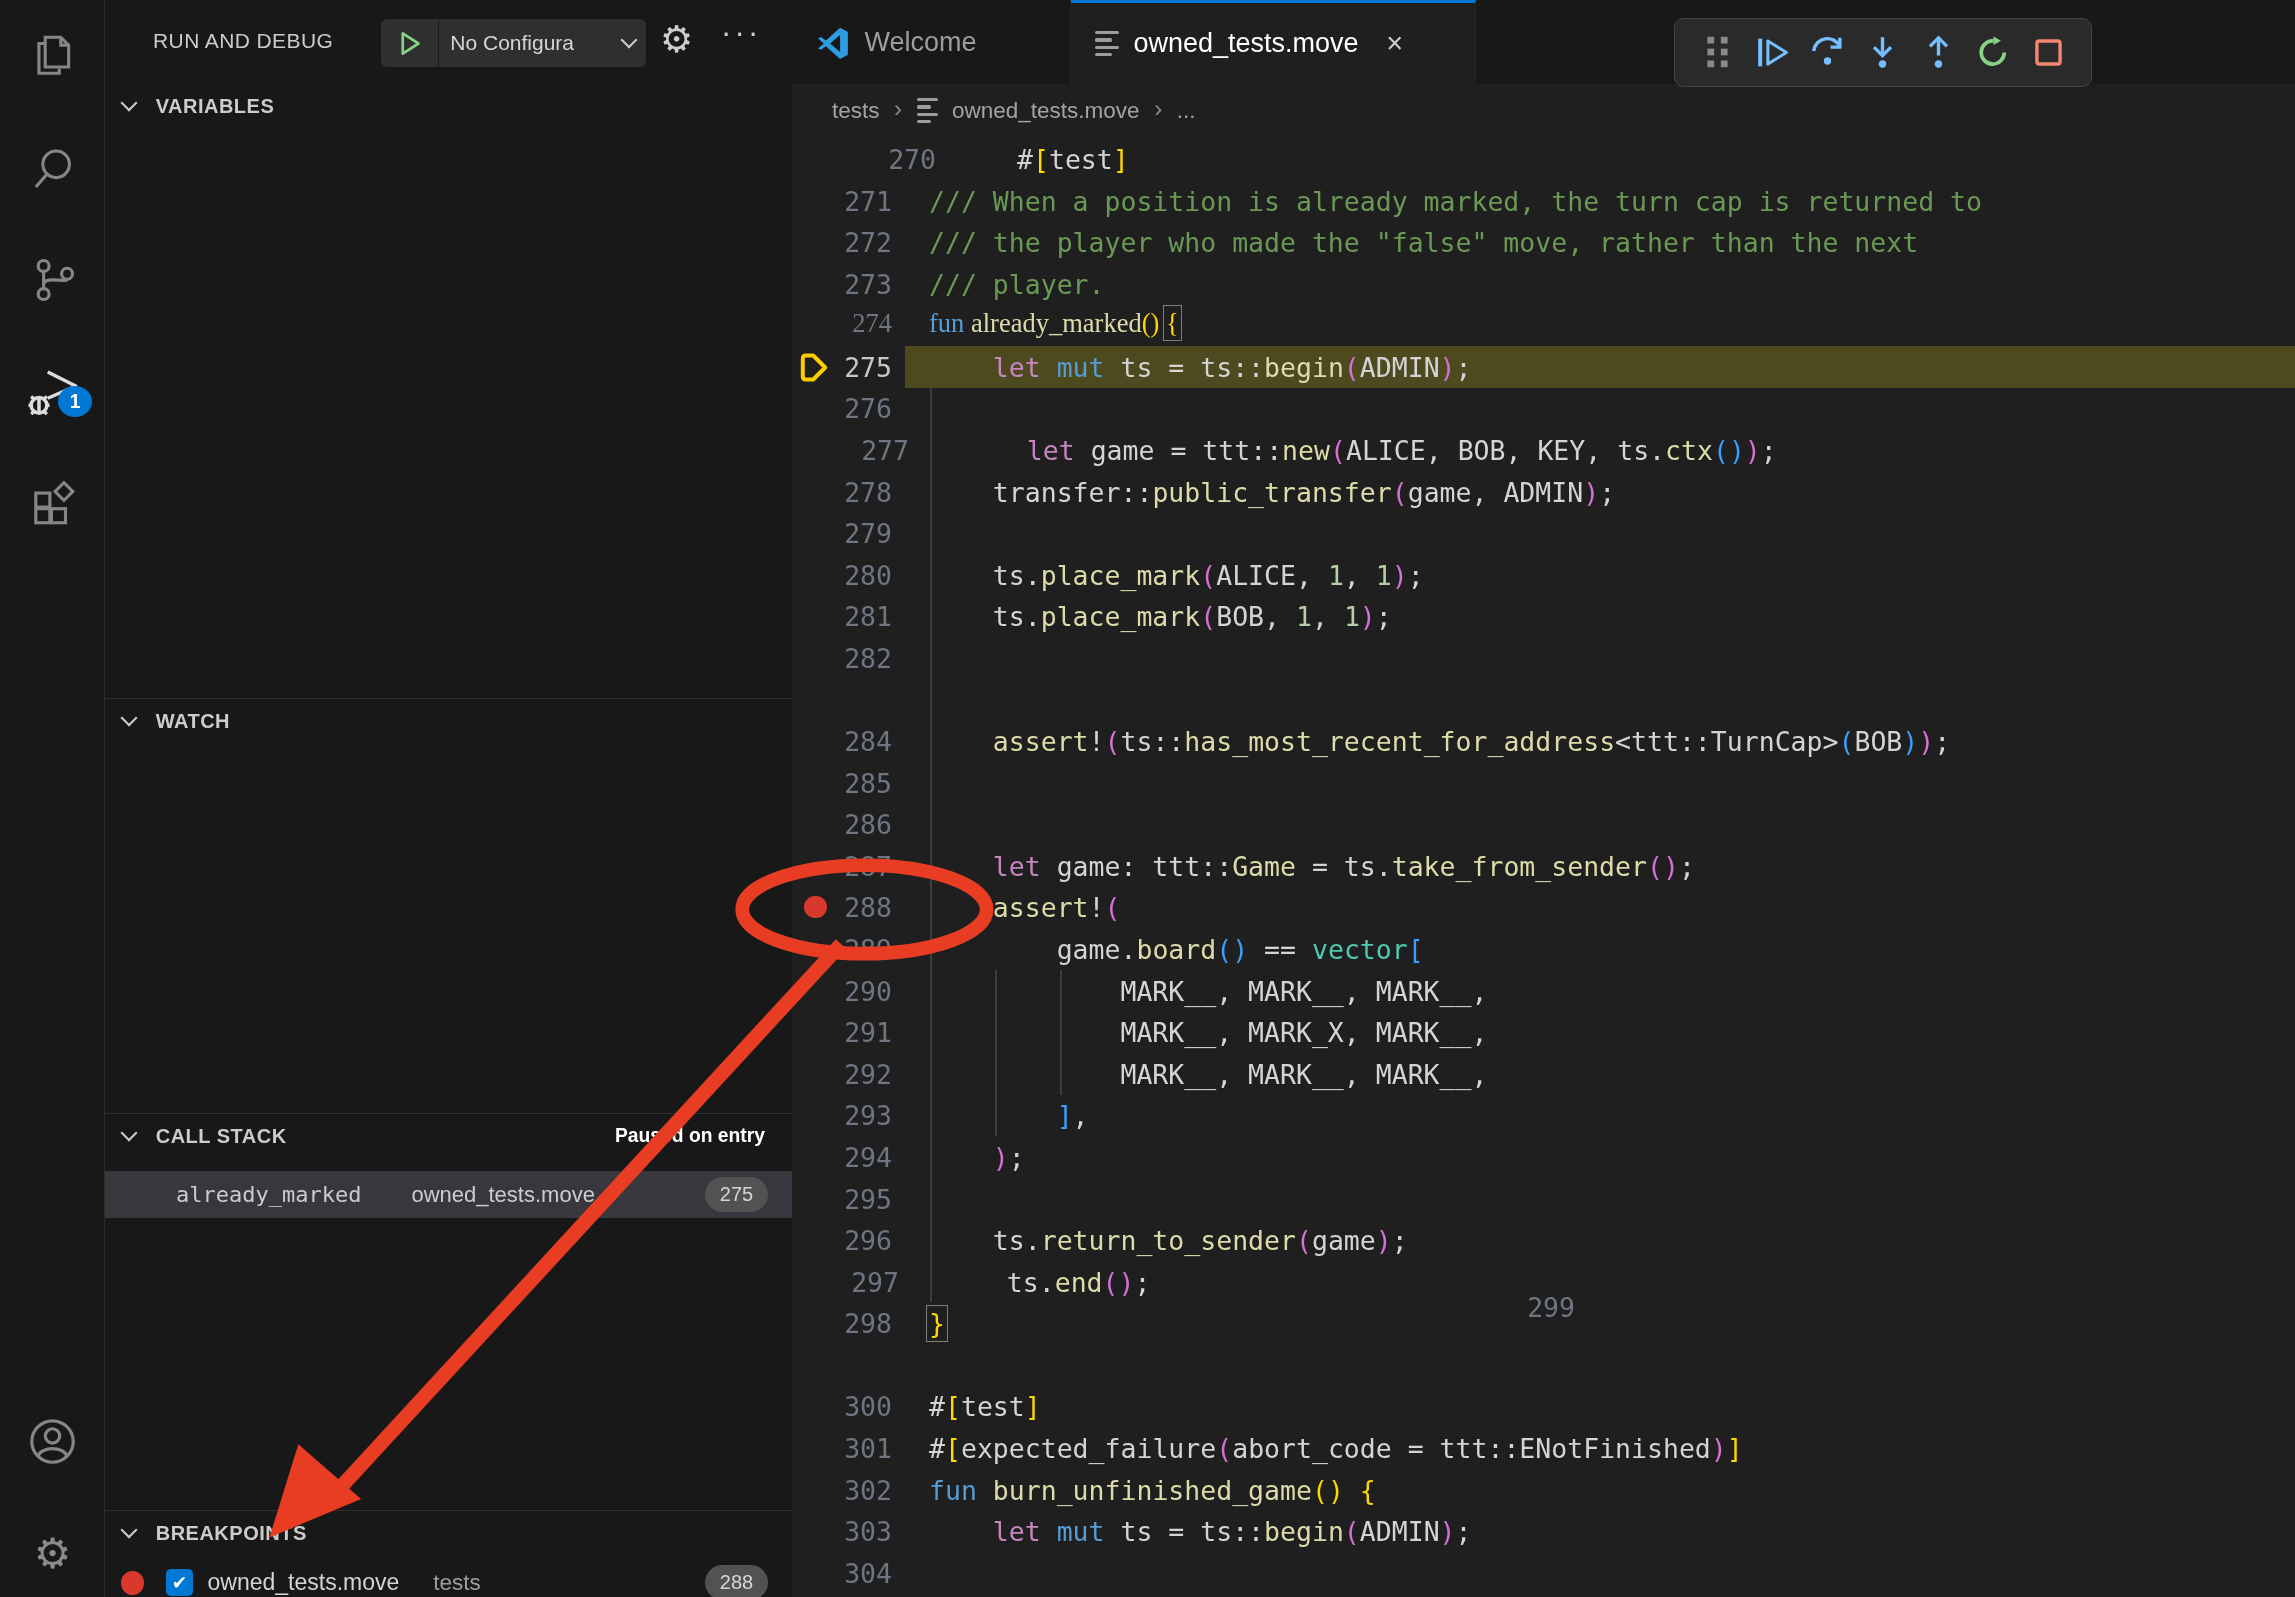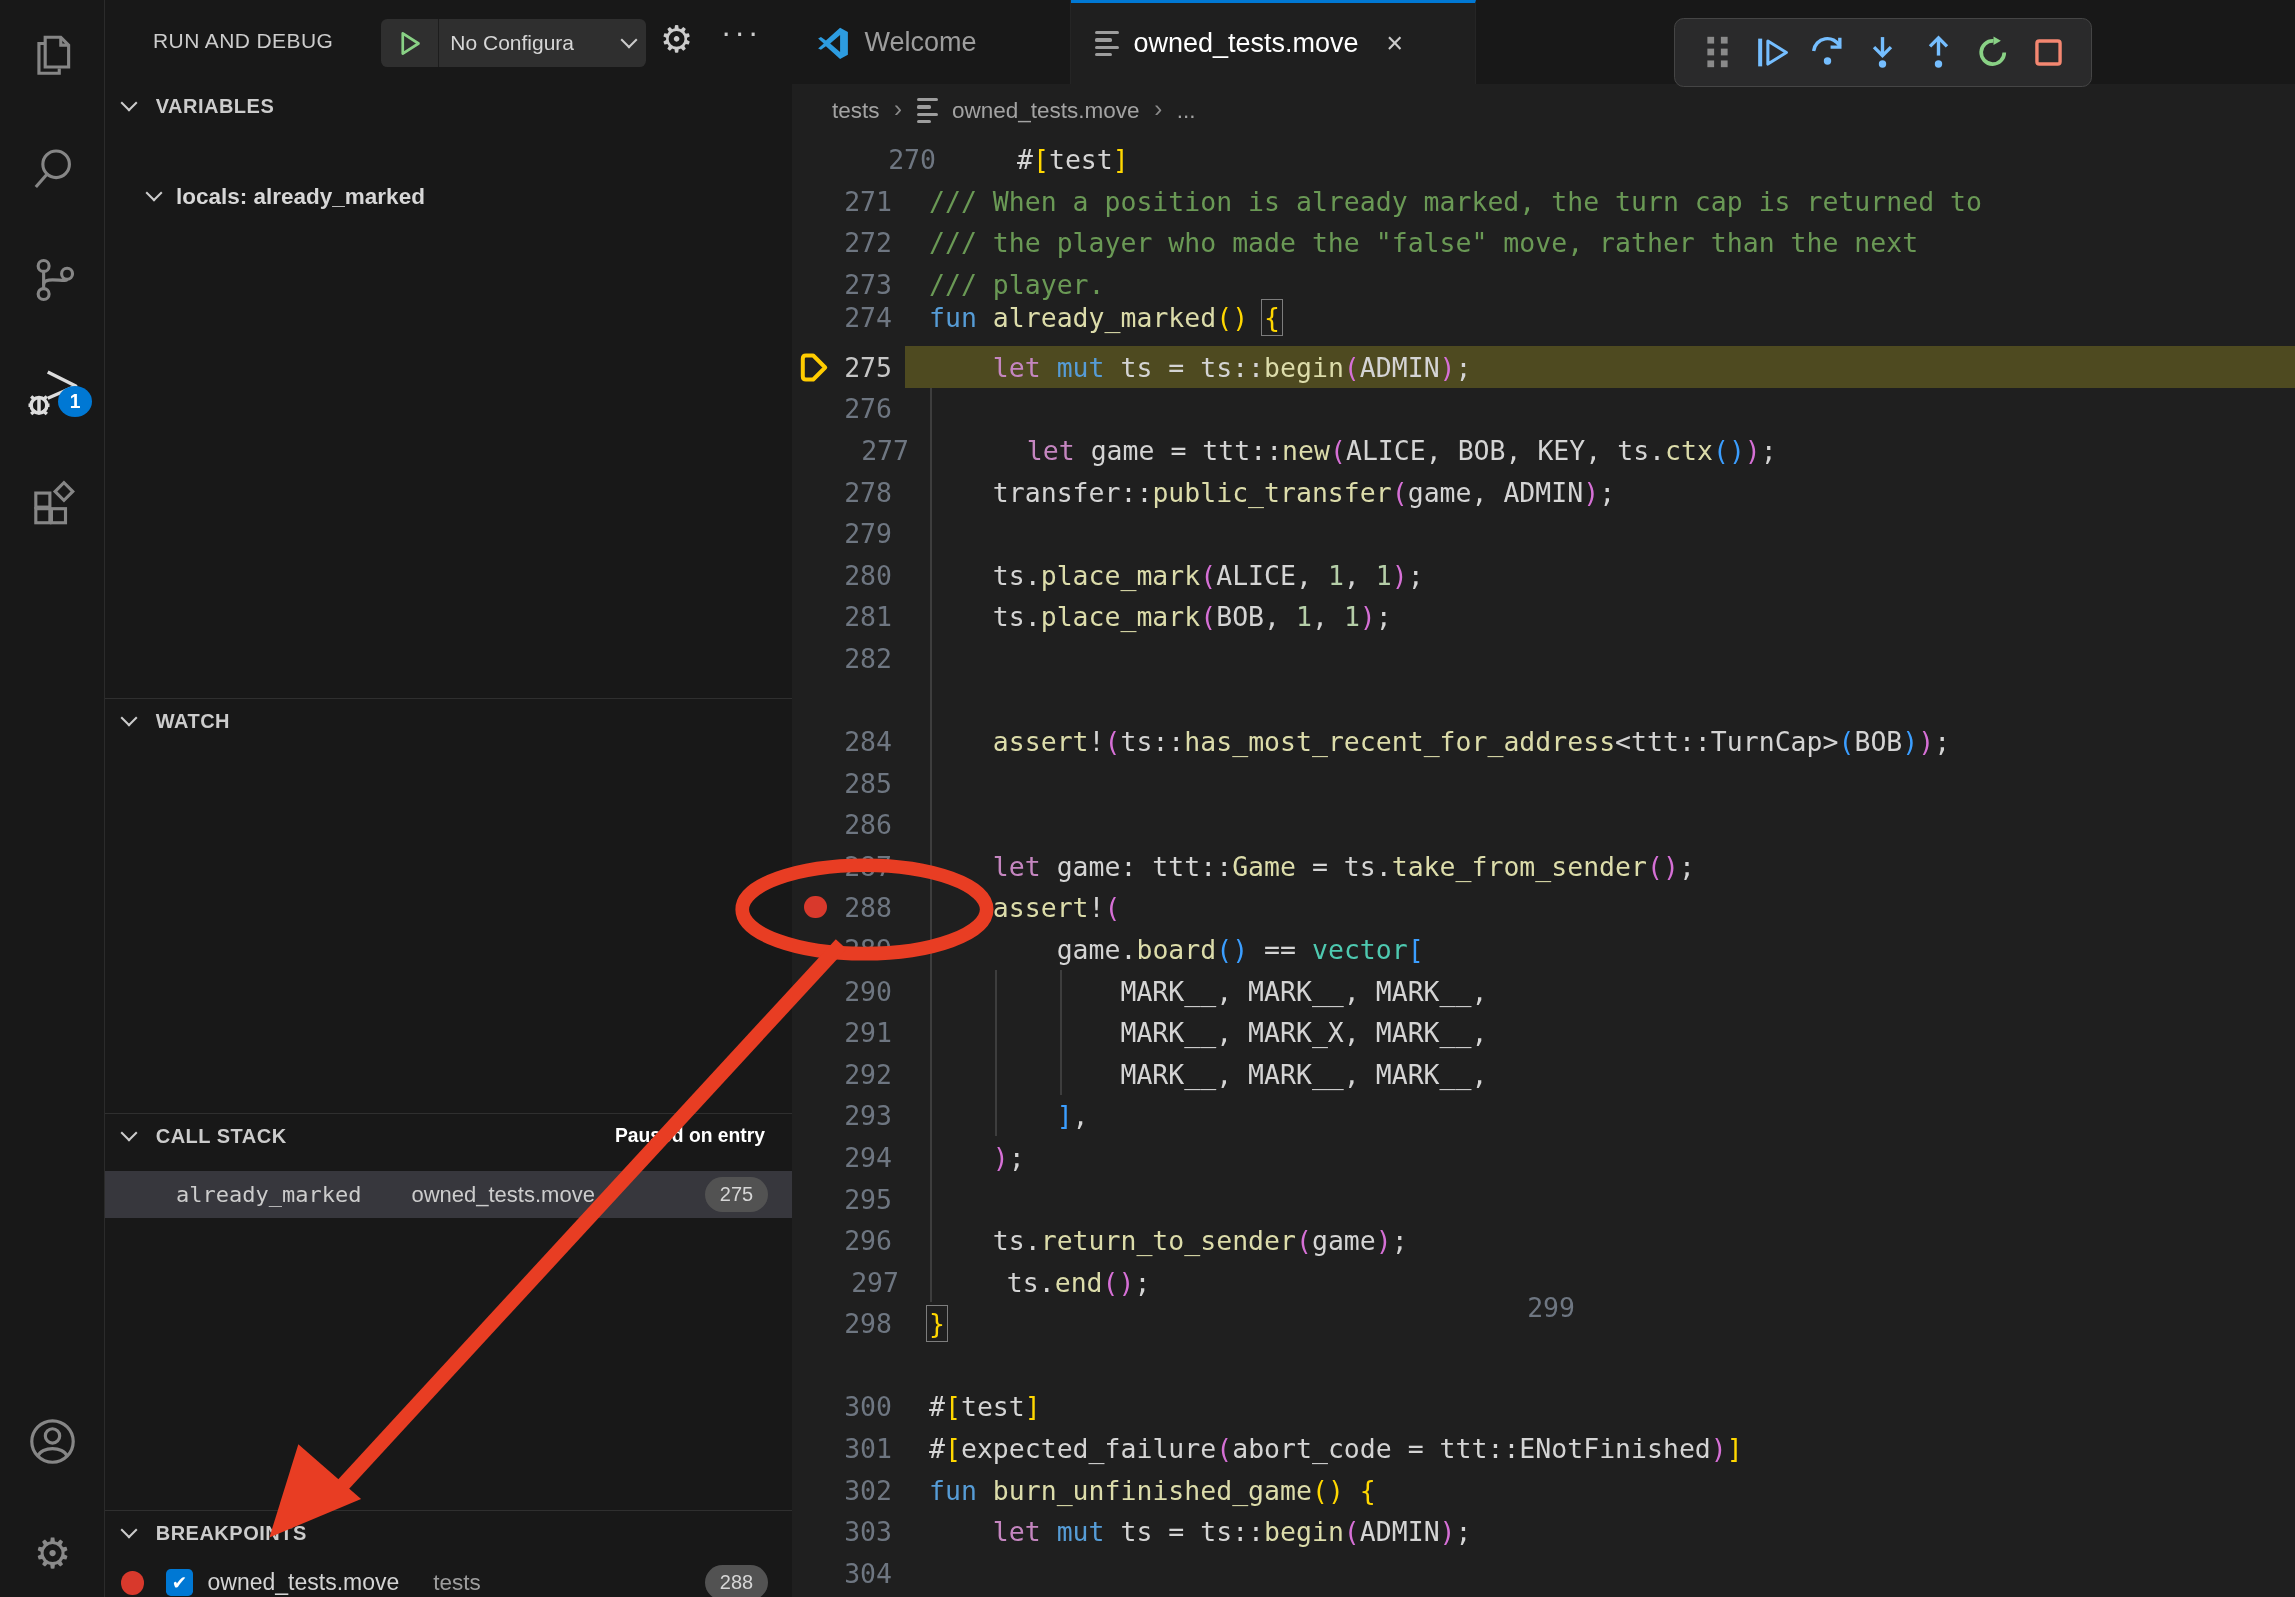--- a/index.html
+++ b/index.html
@@ -177,24 +177,20 @@
         <span class="chev run-chev"></span>
       </div>
       <div class="sb-gear">⚙</div>
       <div class="sb-dots">···</div>
     </div>
 
     <div class="section-head" style="top:84px; border-top:none;">
       <span class="chev"></span>
       <span class="section-label">VARIABLES</span>
     </div>
-    <div class="locals-row">
-      <span class="chev"></span>
-      <span class="locals-label">locals: already_marked</span>
-    </div>
 
     <div class="section-head" style="top:698px;">
       <span class="chev"></span>
       <span class="section-label">WATCH</span>
     </div>
 
     <div class="section-head" style="top:1113px;">
       <span class="chev"></span>
       <span class="section-label">CALL STACK</span>
       <span class="section-right">Paused on entry</span>
@@ -269,21 +265,21 @@
         <div class="code-line" style="top: 83px;">
           <div class="gutter"></div>
           <div class="lnum">272</div>
           <div class="ltext"><span class="s-c">/// the player who made the "false" move, rather than the next</span></div>
         </div>
         <div class="code-line" style="top: 125px;">
           <div class="gutter"></div>
           <div class="lnum">273</div>
           <div class="ltext"><span class="s-c">/// player.</span></div>
         </div>
-        <div class="code-line" style="top: 158px;">
+        <div class="code-line" style="top: 164px; font-family: Liberation Serif, serif;">
           <div class="gutter"></div>
           <div class="lnum">274</div>
           <div class="ltext"><span class="s-k">fun</span><span class="s-t"> </span><span class="s-f">already_marked</span><span class="s-b1">()</span><span class="s-t"> </span><span class="s-bm">{</span></div>
         </div>
         <div class="code-line" style="top: 208px;">
           <div class="cl-hl"></div>
           <div class="gutter">
             <svg class="dbg-ptr" width="32" height="31" viewBox="0 0 40 38" fill="none" stroke="#ffcc00" stroke-width="5" stroke-linejoin="round">
               <path d="M6 8 Q6 4 10 4 L19 4 L34 19 L19 34 L10 34 Q6 34 6 30 Z"></path>
             </svg>

